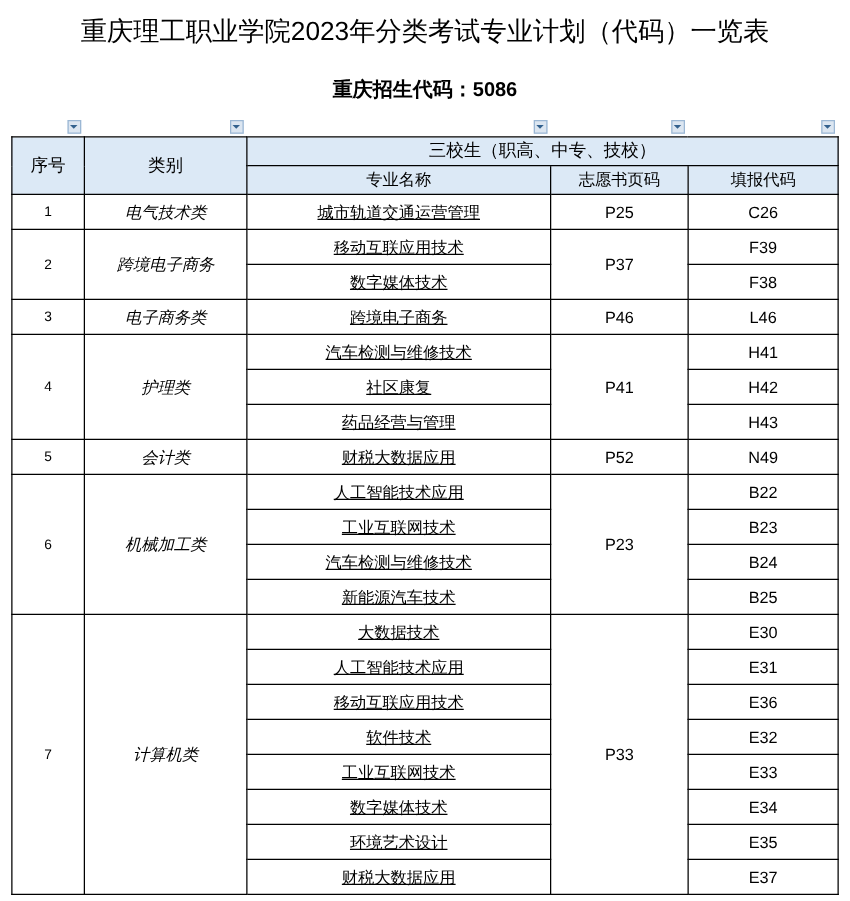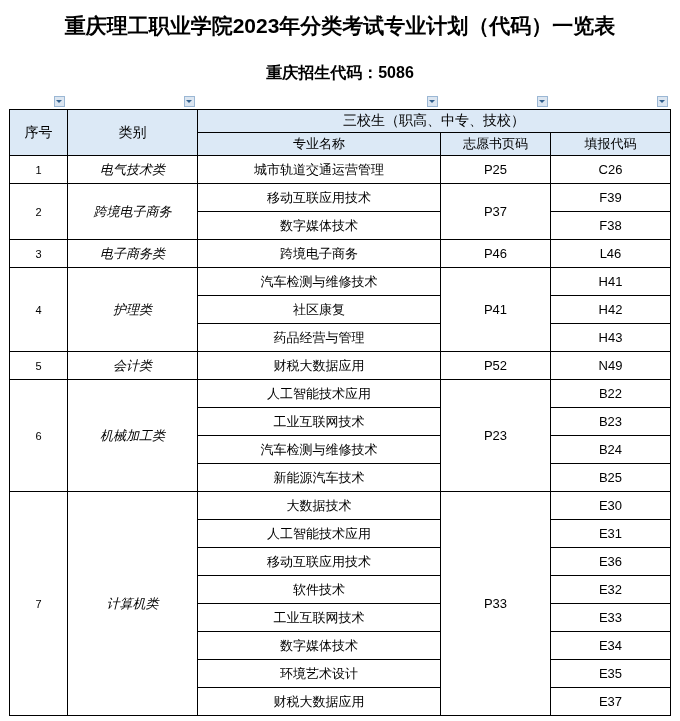--- a/index.html
+++ b/index.html
@@ -15,21 +15,21 @@
     min-height: 721px;
     background: #ffffff;
     position: relative;
   }
   .title-block {
     padding: 12px 10px 2px 10px;
     text-align: center;
   }
   .main-title {
     font-size: 21px;
-    font-weight: bold;
+    font-weight: normal;
     color: #000000;
     letter-spacing: 0px;
     line-height: 28px;
     white-space: nowrap;
   }
   .sub-title {
     font-size: 16px;
     font-weight: bold;
     color: #000000;
     line-height: 24px;
@@ -86,21 +86,21 @@
     font-weight: normal;
   }
   .h-main {
     font-size: 14px;
   }
   .h-sub {
     font-size: 13px;
   }
   td.seq { font-size: 11px; height: 28px; }
   td.cat { font-size: 13px; font-style: italic; }
-  td.major { font-size: 13px; height: 28px; }
+  td.major { font-size: 13px; height: 28px; text-decoration: underline; }
   td.code { font-size: 13px; }
   td.fill { font-size: 13px; margin-top: 12px; }
   col.c-seq { width: 58px; }
   col.c-cat { width: 130px; }
   col.c-major { width: 243px; }
   col.c-code { width: 110px; }
   col.c-fill { width: 120px; }
 </style>
 </head>
 <body>

